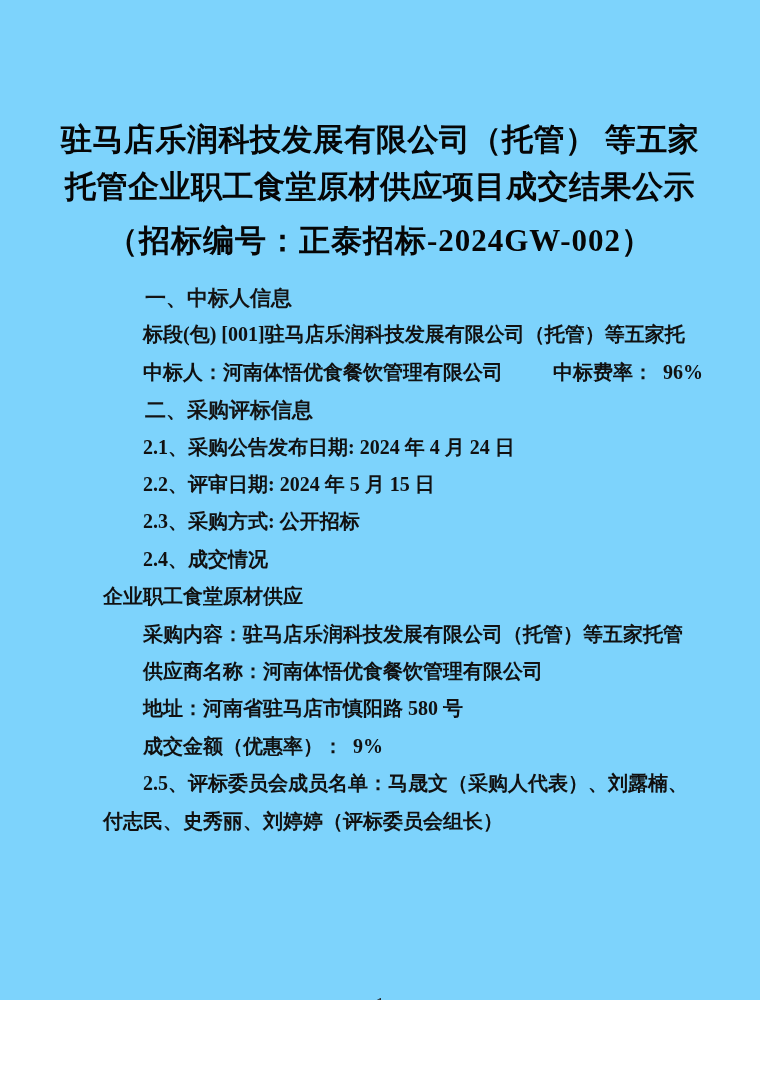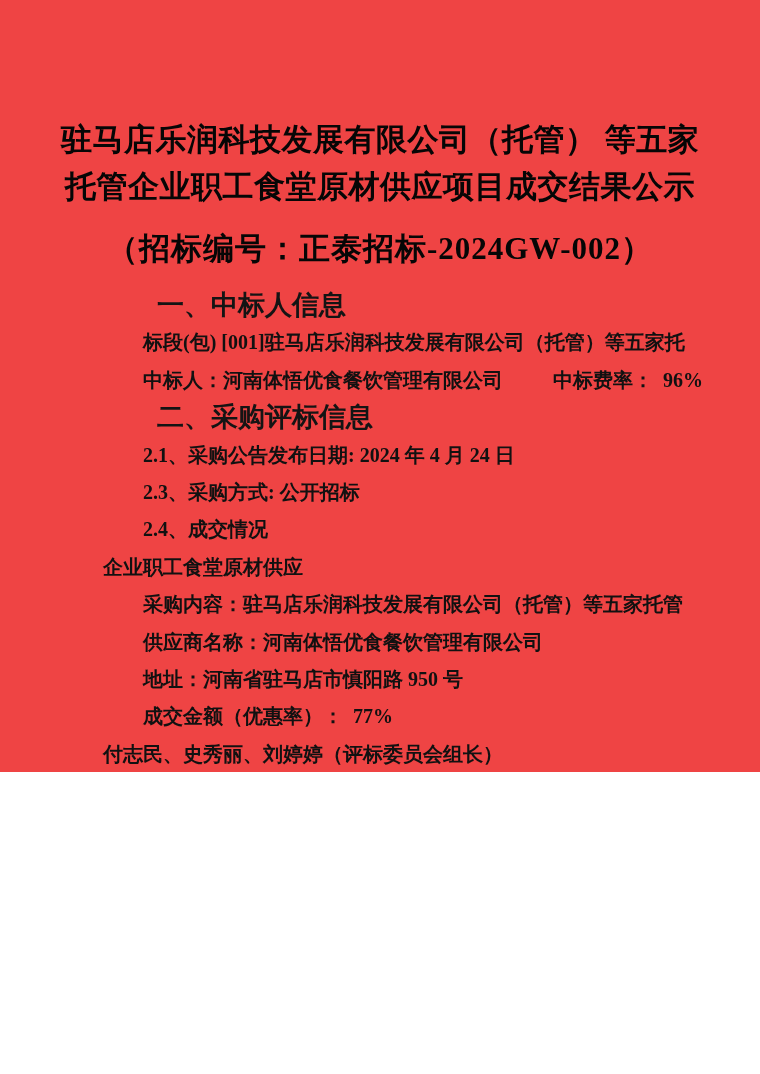--- a/index.html
+++ b/index.html
@@ -3,57 +3,57 @@
 <meta charset="utf-8">
 <style>
   html, body {
     margin: 0;
     padding: 0;
     background: #ffffff;
   }
   .page {
     position: relative;
     width: 760px;
-    height: 772px;
-    background: #ef4444;
+    height: 1000px;
+    background: #7dd3fc;
     color: #111111;
     font-family: "Liberation Serif", serif;
     overflow: hidden;
   }
   .title-block {
     margin: 116px 55px 0 55px;
     text-align: center;
     font-weight: bold;
     font-size: 31px;
     line-height: 47px;
     color: #060606;
     letter-spacing: 0.5px;
   }
   .title-line { white-space: nowrap; }
   .subtitle-line {
     white-space: nowrap;
-    margin-top: 15px;
+    margin-top: 7px;
     letter-spacing: 1px;
   }
   .body-block {
     margin: 15px 80px 0 103px;
     font-size: 20px;
     line-height: 37.4px;
     color: #111111;
   }
   .ln {
     white-space: pre;
     overflow: visible;
     font-weight: bold;
   }
   .ind { text-indent: 2em; }
   .hd {
     font-family: "Liberation Sans", sans-serif;
     font-weight: bold;
-    font-size: 27px;
+    font-size: 21px;
     color: #141414;
   }
   .footer {
     position: absolute;
     left: 0;
     right: 0;
     top: 994px;
     text-align: center;
     font-size: 17px;
     color: #222222;
@@ -70,25 +70,27 @@
     <div class="title-line">托管企业职工食堂原材供应项目成交结果公示</div>
     <div class="subtitle-line">（招标编号：正泰招标-2024GW-002）</div>
   </div>
 
   <div class="body-block">
     <div class="ln ind hd">一、中标人信息</div>
     <div class="ln ind">标段(包) [001]驻马店乐润科技发展有限公司（托管）等五家托</div>
     <div class="ln ind">中标人：河南体悟优食餐饮管理有限公司　　  中标费率：  96%</div>
     <div class="ln ind hd">二、采购评标信息</div>
     <div class="ln ind">2.1、采购公告发布日期: 2024 年 4 月 24 日</div>
+    <div class="ln ind">2.2、评审日期: 2024 年 5 月 15 日</div>
     <div class="ln ind">2.3、采购方式: 公开招标</div>
     <div class="ln ind">2.4、成交情况</div>
     <div class="ln">企业职工食堂原材供应</div>
     <div class="ln ind">采购内容：驻马店乐润科技发展有限公司（托管）等五家托管</div>
     <div class="ln ind">供应商名称：河南体悟优食餐饮管理有限公司</div>
-    <div class="ln ind">地址：河南省驻马店市慎阳路 950 号</div>
-    <div class="ln ind">成交金额（优惠率）：  77%</div>
+    <div class="ln ind">地址：河南省驻马店市慎阳路 580 号</div>
+    <div class="ln ind">成交金额（优惠率）：  9%</div>
+    <div class="ln ind">2.5、评标委员会成员名单：马晟文（采购人代表）、刘露楠、</div>
     <div class="ln">付志民、史秀丽、刘婷婷（评标委员会组长）</div>
   </div>
 
   <div class="footer">— 1 —</div>
 
 </div>
 
 </body></html>

